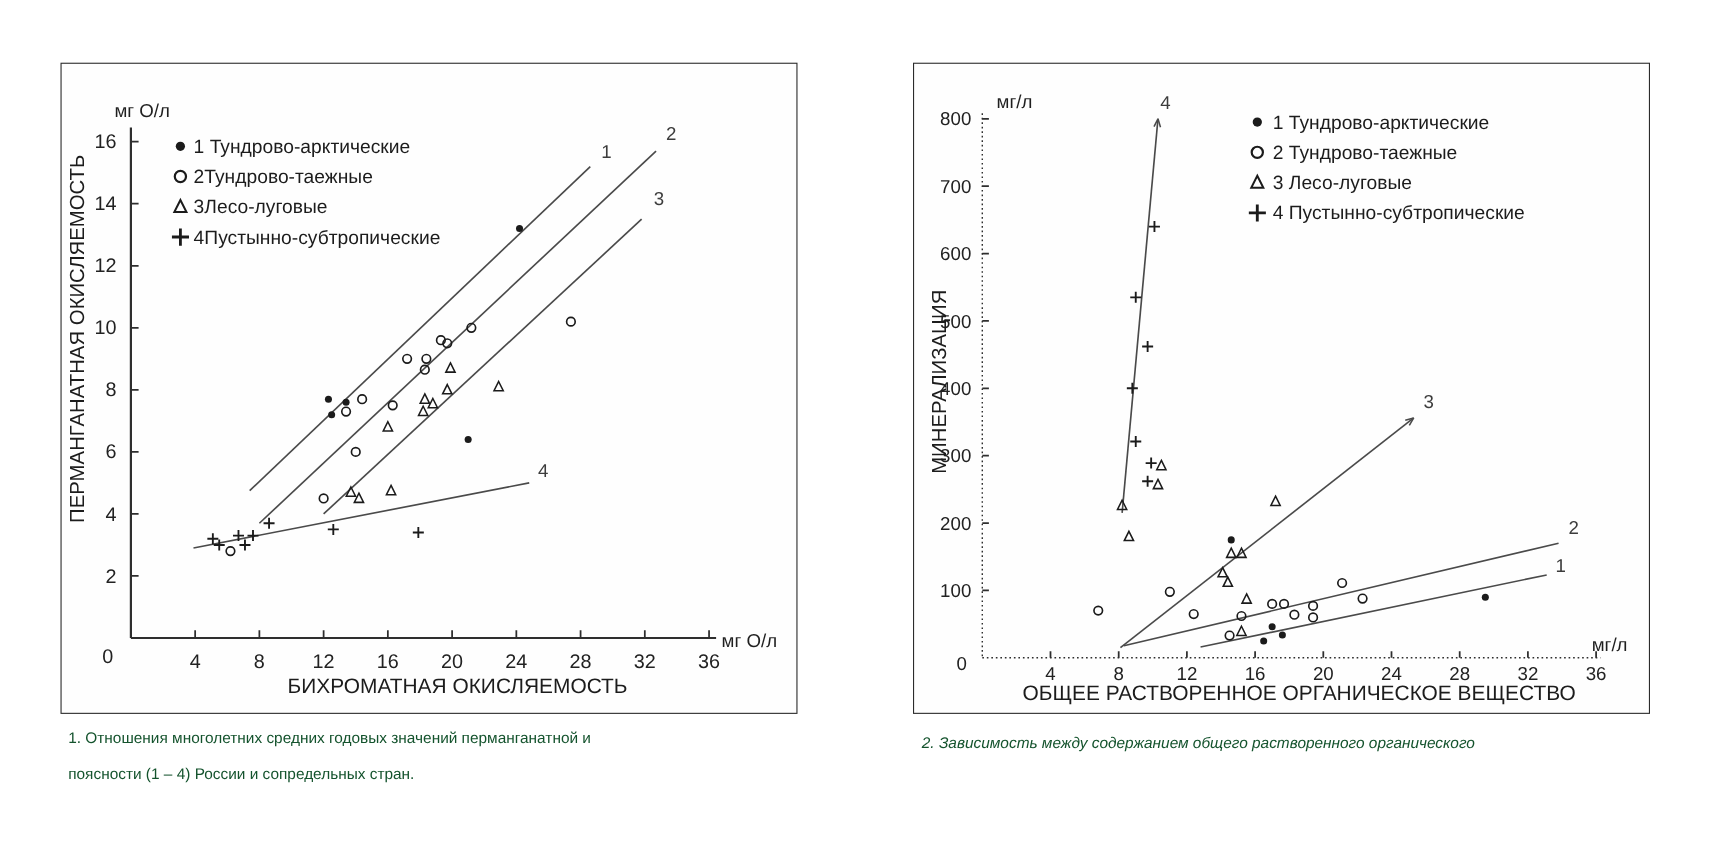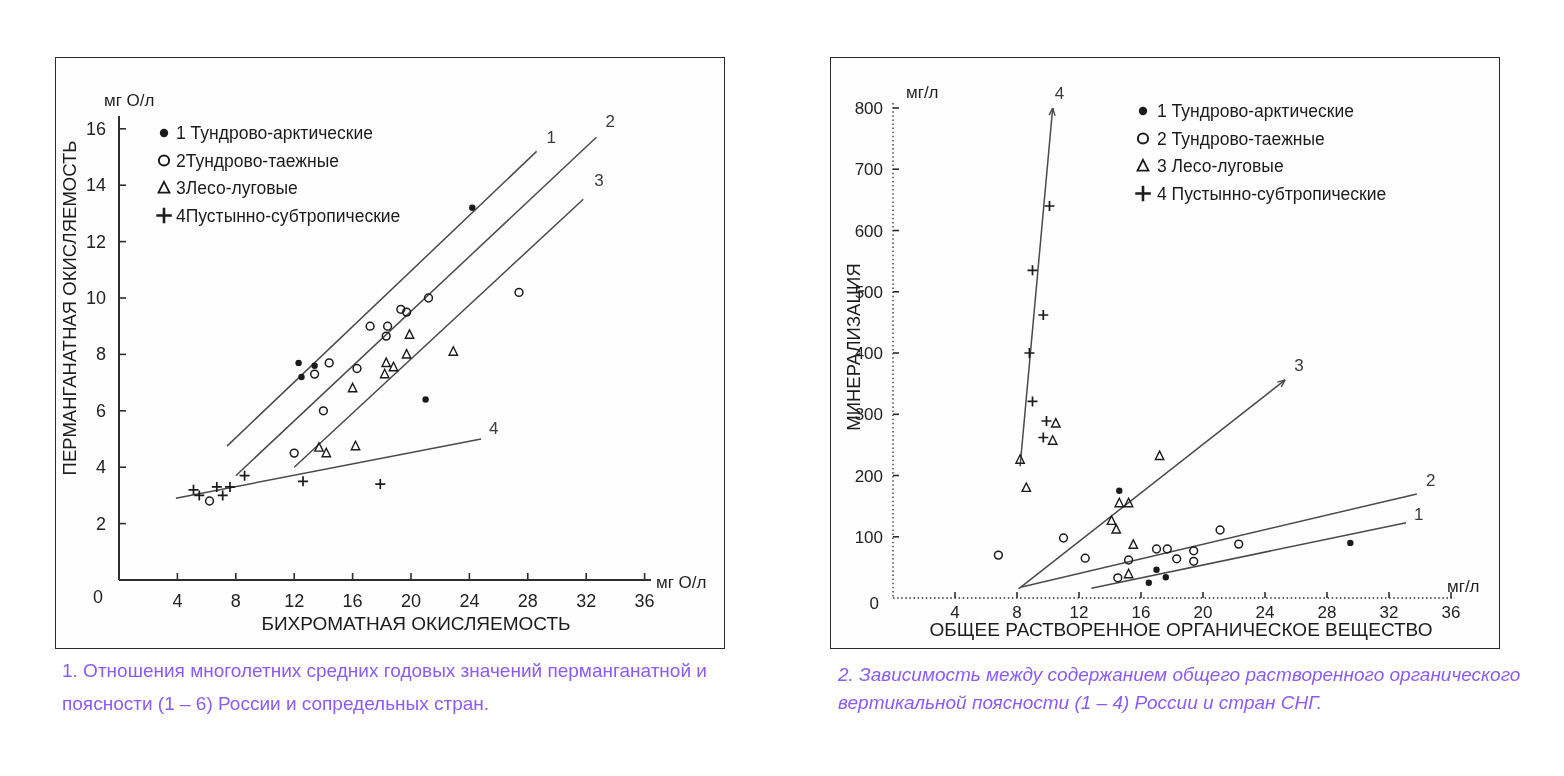--- a/index.html
+++ b/index.html
@@ -1,20 +1,20 @@
 <!DOCTYPE html>
 <html><head>
 <meta charset="utf-8">
 <style>
   html,body{margin:0;padding:0;background:#ffffff;}
   body{font-family:"Liberation Sans","DejaVu Sans",sans-serif;}
   #page{position:relative;width:1564px;height:776px;background:#ffffff;overflow:hidden;}
   .figure-box{position:absolute;background:#fefefe;border:1px solid #2b2b2b;}
   .chart-host{position:absolute;left:0;top:0;width:100%;height:100%;}
-  .caption{position:absolute;color:#8b5cf6;font-size:19px;}
+  .caption{position:absolute;color:#14532d;font-size:14px;}
   .caption .cap-line{white-space:nowrap;}
   svg text{font-family:"Liberation Sans","DejaVu Sans",sans-serif;}
 </style>
 </head>
 <body>
 
 <div id="page">
 
   <div class="figure-box" style="left:55px;top:57px;width:668px;height:590px;">
     <div class="chart-host"><svg width="668" height="590" viewBox="0 0 668 590">
@@ -248,21 +248,20 @@
             <path d="M312,101.8 L317.5,112.7 L306.5,112.7 Z" fill="none" stroke="#1b1b1b" stroke-width="1.8"></path>
             <text x="326" y="114" font-size="17.5" fill="#1c1c1c">3 Лесо-луговые</text>
             <path d="M304.3,135.5 H319.8 M312,127.8 V143.3" stroke="#1b1b1b" stroke-width="2.6" fill="none"></path>
             <text x="326" y="141.5" font-size="17.5" fill="#1c1c1c">4 Пустынно-субтропические</text>
           </g>
         </svg></div>
   </div>
 
   <div class="caption" style="left:62px;top:654px;width:680px;line-height:33px;">
     <div class="cap-line">1.  Отношения многолетних средних годовых значений перманганатной и</div>
-    <div class="cap-line">поясности (1 – 6) России и сопредельных стран.</div>
+    <div class="cap-line">поясности (1 – 4) России и сопредельных стран.</div>
   </div>
 
   <div class="caption" style="left:838px;top:661px;width:660px;line-height:28px;font-style:italic;">
     <div class="cap-line">2. Зависимость между содержанием общего растворенного органического</div>
-    <div class="cap-line">вертикальной поясности (1 – 4) России и стран СНГ.</div>
   </div>
 
 </div>
 
 </body></html>

